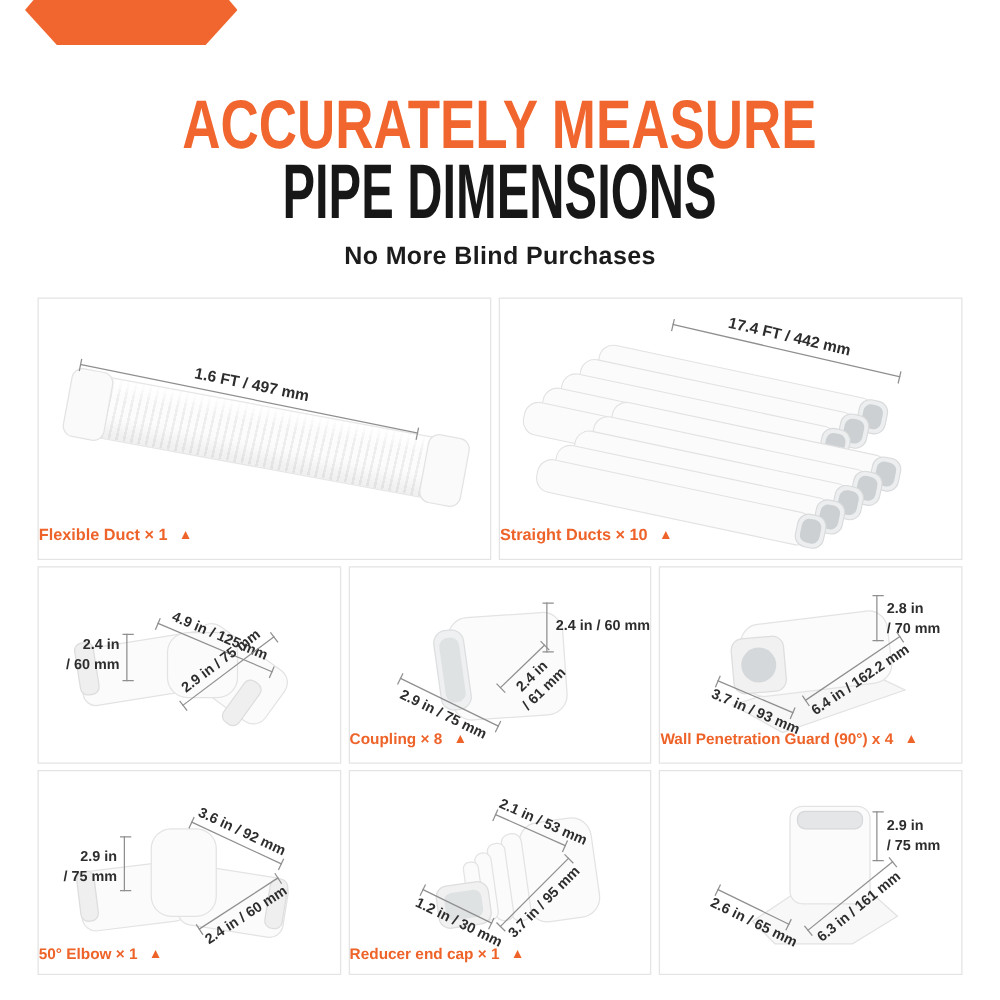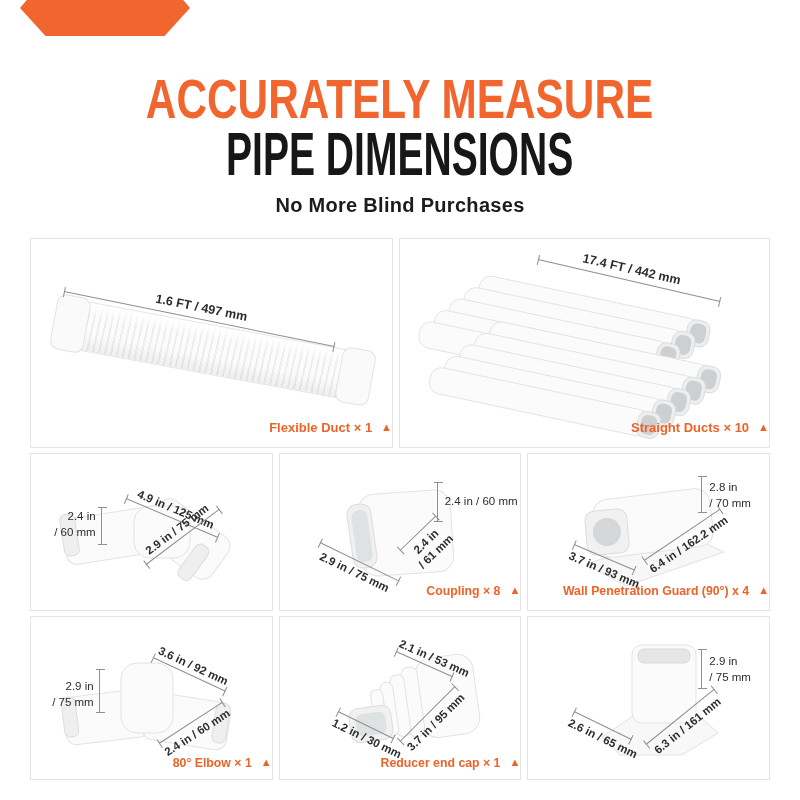--- a/index.html
+++ b/index.html
@@ -23,40 +23,40 @@
   .grid{position:absolute;left:30px;top:238px;width:740px;}
   .row{display:flex;gap:6px;margin-bottom:5px;}
   .card{position:relative;background:#fff;border:1px solid var(--border);box-sizing:border-box;}
   .r1 .card{height:210px;}
   .r2 .card{height:158px;}
   .r3 .card{height:164px;}
   .c-narrow{width:363px;flex:none;}
   .c-wide{flex:1;}
   .c3{flex:1;}
   
-  .plabel{position:absolute;left:0;right:0;bottom:12px;text-align:right;color:var(--accent);
+  .plabel{position:absolute;left:0;right:0;bottom:12px;text-align:left;color:var(--accent);
           font-weight:bold;font-size:13px;white-space:nowrap;}
   .r3 .plabel{bottom:9px;}
   .c3 .plabel{font-size:12.3px;}
   .tri{display:inline-block;margin-left:9px;font-size:11px;transform:translateY(-1px);}
   
   .dim{position:absolute;height:0;border-top:1px solid var(--line);transform-origin:0 50%;}
   .dim::before,.dim::after{content:"";position:absolute;top:-5px;width:1px;height:10px;background:var(--line);}
   .dim::before{left:0;}
   .dim::after{right:0;}
   .dim .txt{position:absolute;left:0;right:0;bottom:3px;text-align:center;font-weight:bold;
             font-size:11.5px;color:var(--dimtext);white-space:nowrap;line-height:1.25;}
   .dim.big .txt{font-size:12.5px;}
   .dim.below .txt{top:4px;bottom:auto;}
   .dim.stack .txt{white-space:pre-line;}
   .vrule{position:absolute;width:0;border-left:1px solid var(--line);}
   .vrule::before,.vrule::after{content:"";position:absolute;left:-4px;width:9px;height:1px;background:var(--line);}
   .vrule::before{top:0;}
   .vrule::after{bottom:0;}
-  .vtxt{position:absolute;font-weight:normal;font-size:11.5px;color:var(--dimtext);
+  .vtxt{position:absolute;font-weight:bold;font-size:11.5px;color:var(--dimtext);
         white-space:pre-line;line-height:1.35;}
   .vtxt.right-al{text-align:right;}
   
   .flexduct{position:absolute;left:28px;top:86px;width:306px;height:48px;transform:rotate(10.5deg);
             border-radius:12px;border:1px solid #e6e6e6;
             background:repeating-linear-gradient(92deg,#eeeeee 0 2px,#fcfcfc 2px 6px);
             box-shadow:inset 0 -10px 12px rgba(0,0,0,.05),inset 0 8px 10px rgba(255,255,255,.9);}
   .flexduct .cap{position:absolute;top:-4px;width:32px;height:54px;background:#fafafa;
                  border:1px solid #e3e3e3;border-radius:9px;}
   .flexduct .cap.l{left:-9px;}
@@ -272,21 +272,21 @@
       <div class="dim p6-d1">
         <span class="txt">3.6 in / 92 mm</span>
       </div>
       <div class="vrule p6-r2"></div>
       <div class="vtxt right-al p6-t2">2.9 in
 / 75 mm</div>
       <div class="dim below p6-d3">
         <span class="txt">2.4 in / 60 mm</span>
       </div>
       <div class="plabel">
-        <span>80° Elbow × 1</span><span class="tri">▲</span>
+        <span>50° Elbow × 1</span><span class="tri">▲</span>
       </div>
     </div>
 
     <div class="card c3">
       <svg class="p7-art" width="150" height="110" viewBox="0 0 150 110">
         <g transform="rotate(-8 80 60)" fill="#fbfbfb" stroke="#e3e3e3">
           <rect x="88" y="12" width="58" height="80" rx="16"></rect>
           <rect x="74" y="18" width="16" height="70" rx="7"></rect>
           <rect x="62" y="24" width="14" height="62" rx="6"></rect>
           <rect x="51" y="30" width="13" height="54" rx="6"></rect>

